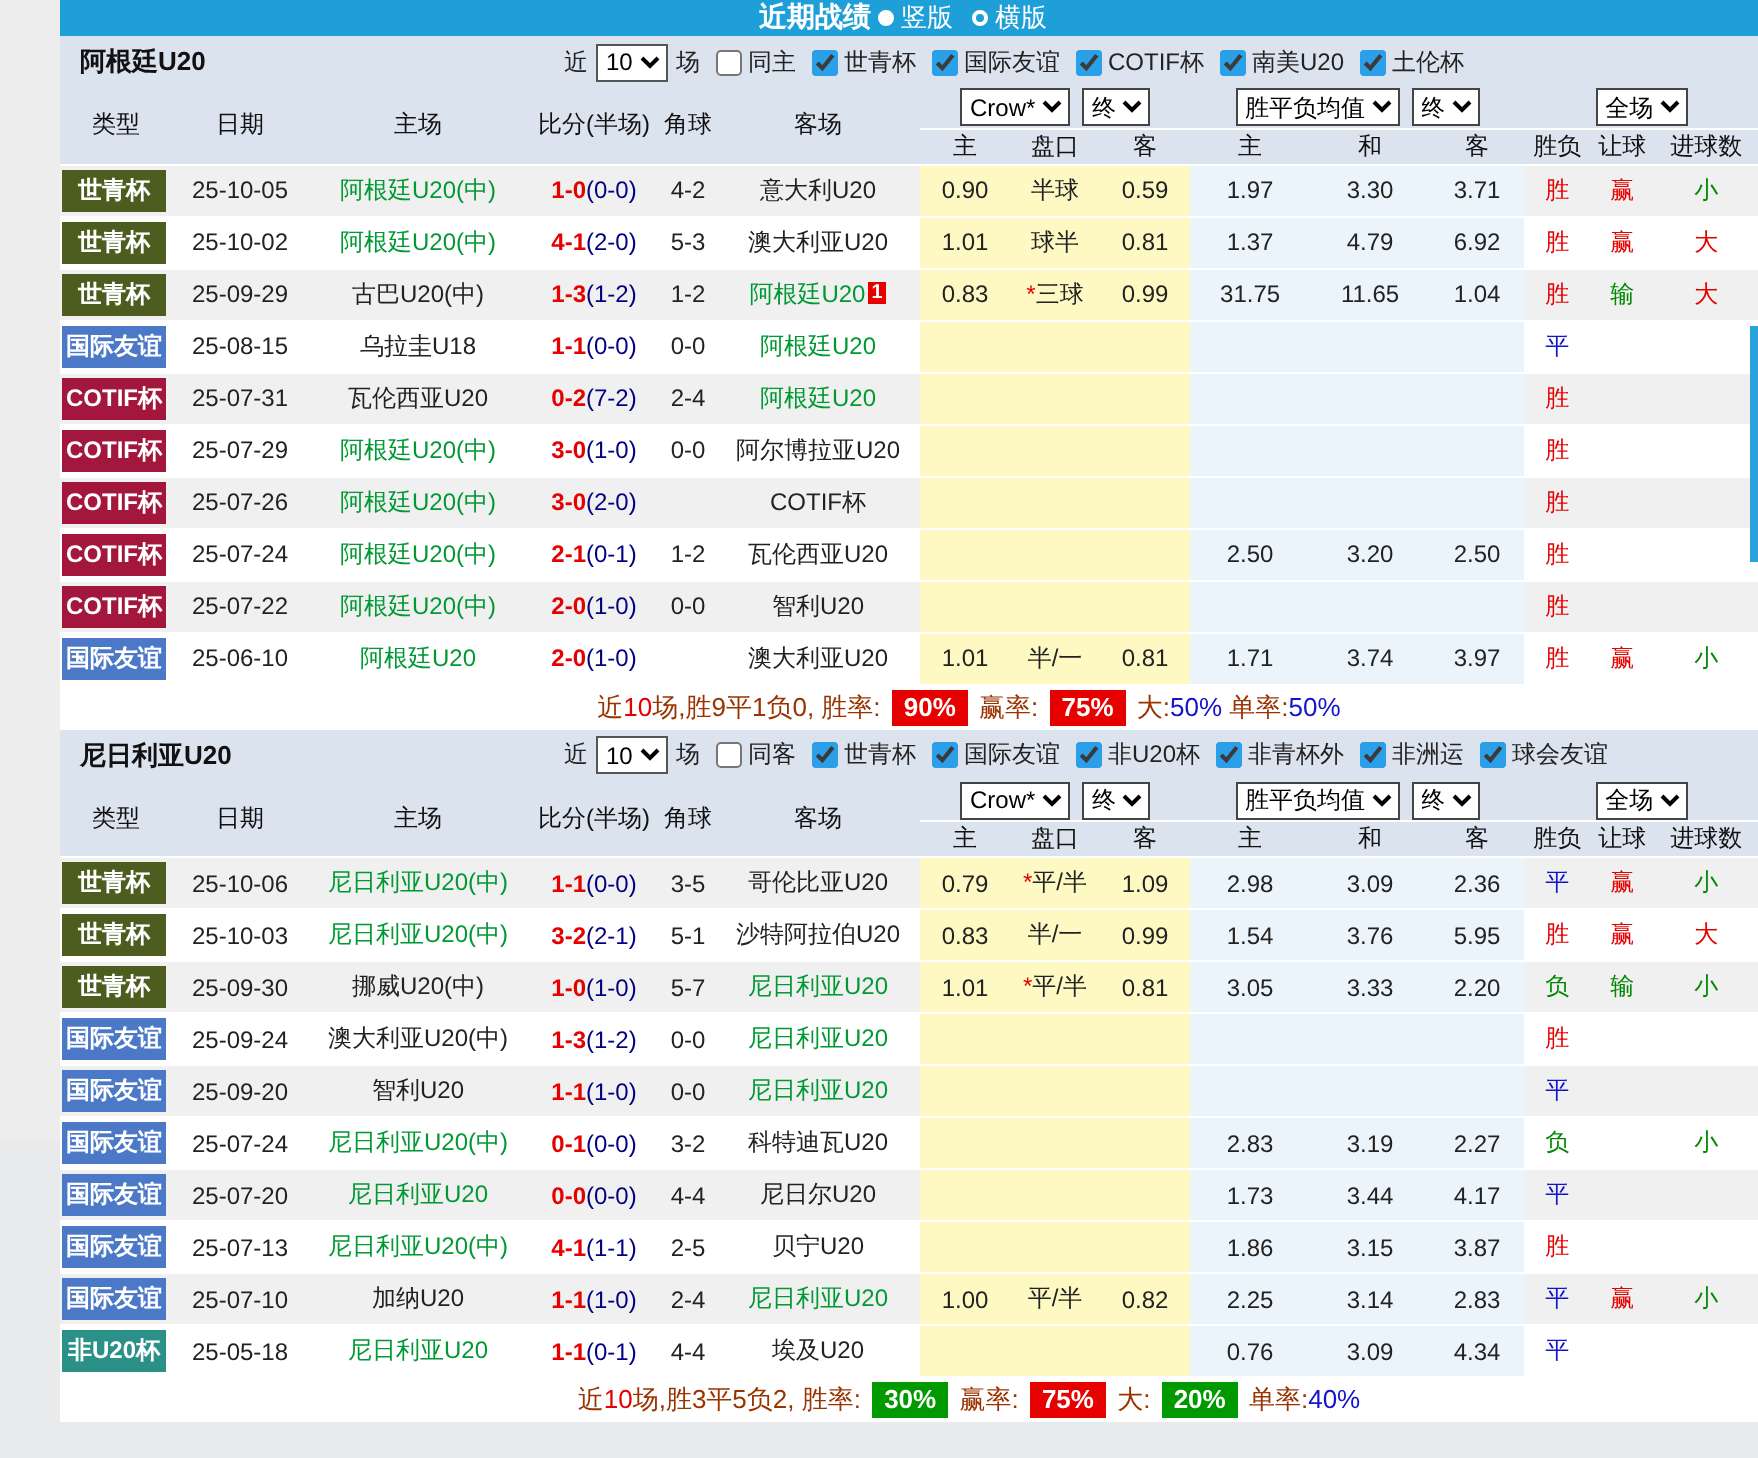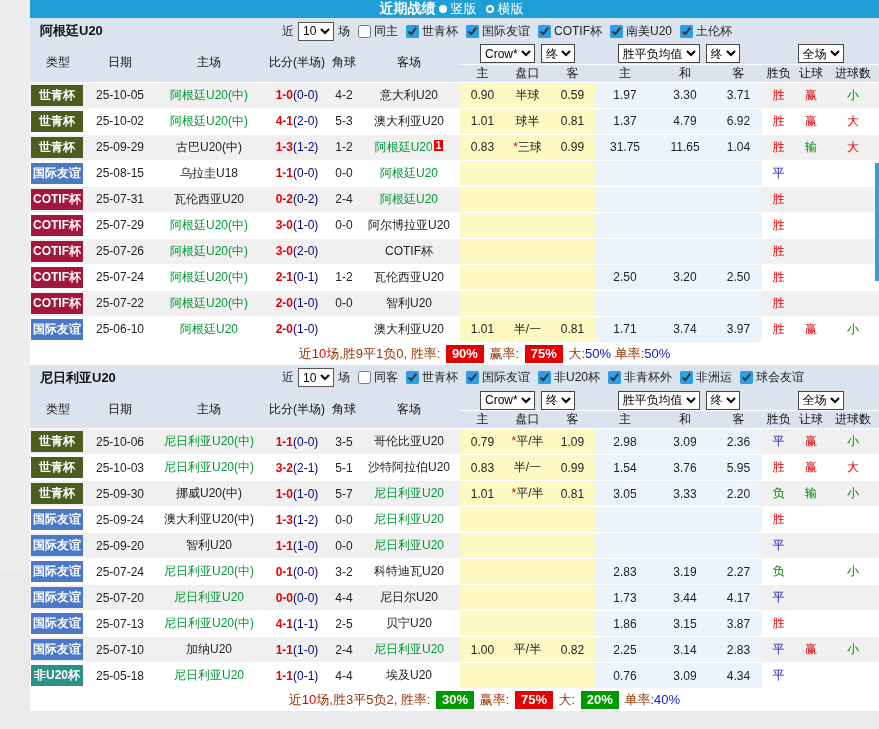--- a/index.html
+++ b/index.html
@@ -203,21 +203,21 @@
                 <td class="rescell" style="color: rgb(20, 20, 204);">平</td>
                 <td class="rescell"></td>
                 <td class="rescell"></td>
               </tr>
               <tr class="r odd">
                 <td>
                   <div class="chip" style="background: rgb(162, 23, 59);">COTIF杯</div>
                 </td>
                 <td>25-07-31</td>
                 <td><span class="team-n">瓦伦西亚U20</span></td>
-                <td><span class="sc">0-2</span><span class="half">(0-2)</span></td>
+                <td><span class="sc">0-2</span><span class="half">(7-2)</span></td>
                 <td>2-4</td>
                 <td><span class="team-n hl">阿根廷U20</span></td>
                 <td class="c-crow"></td>
                 <td class="c-crow"></td>
                 <td class="c-crow"></td>
                 <td class="c-avg"></td>
                 <td class="c-avg"></td>
                 <td class="c-avg"></td>
                 <td class="rescell" style="color: rgb(230, 0, 0);">胜</td>
                 <td class="rescell"></td>

